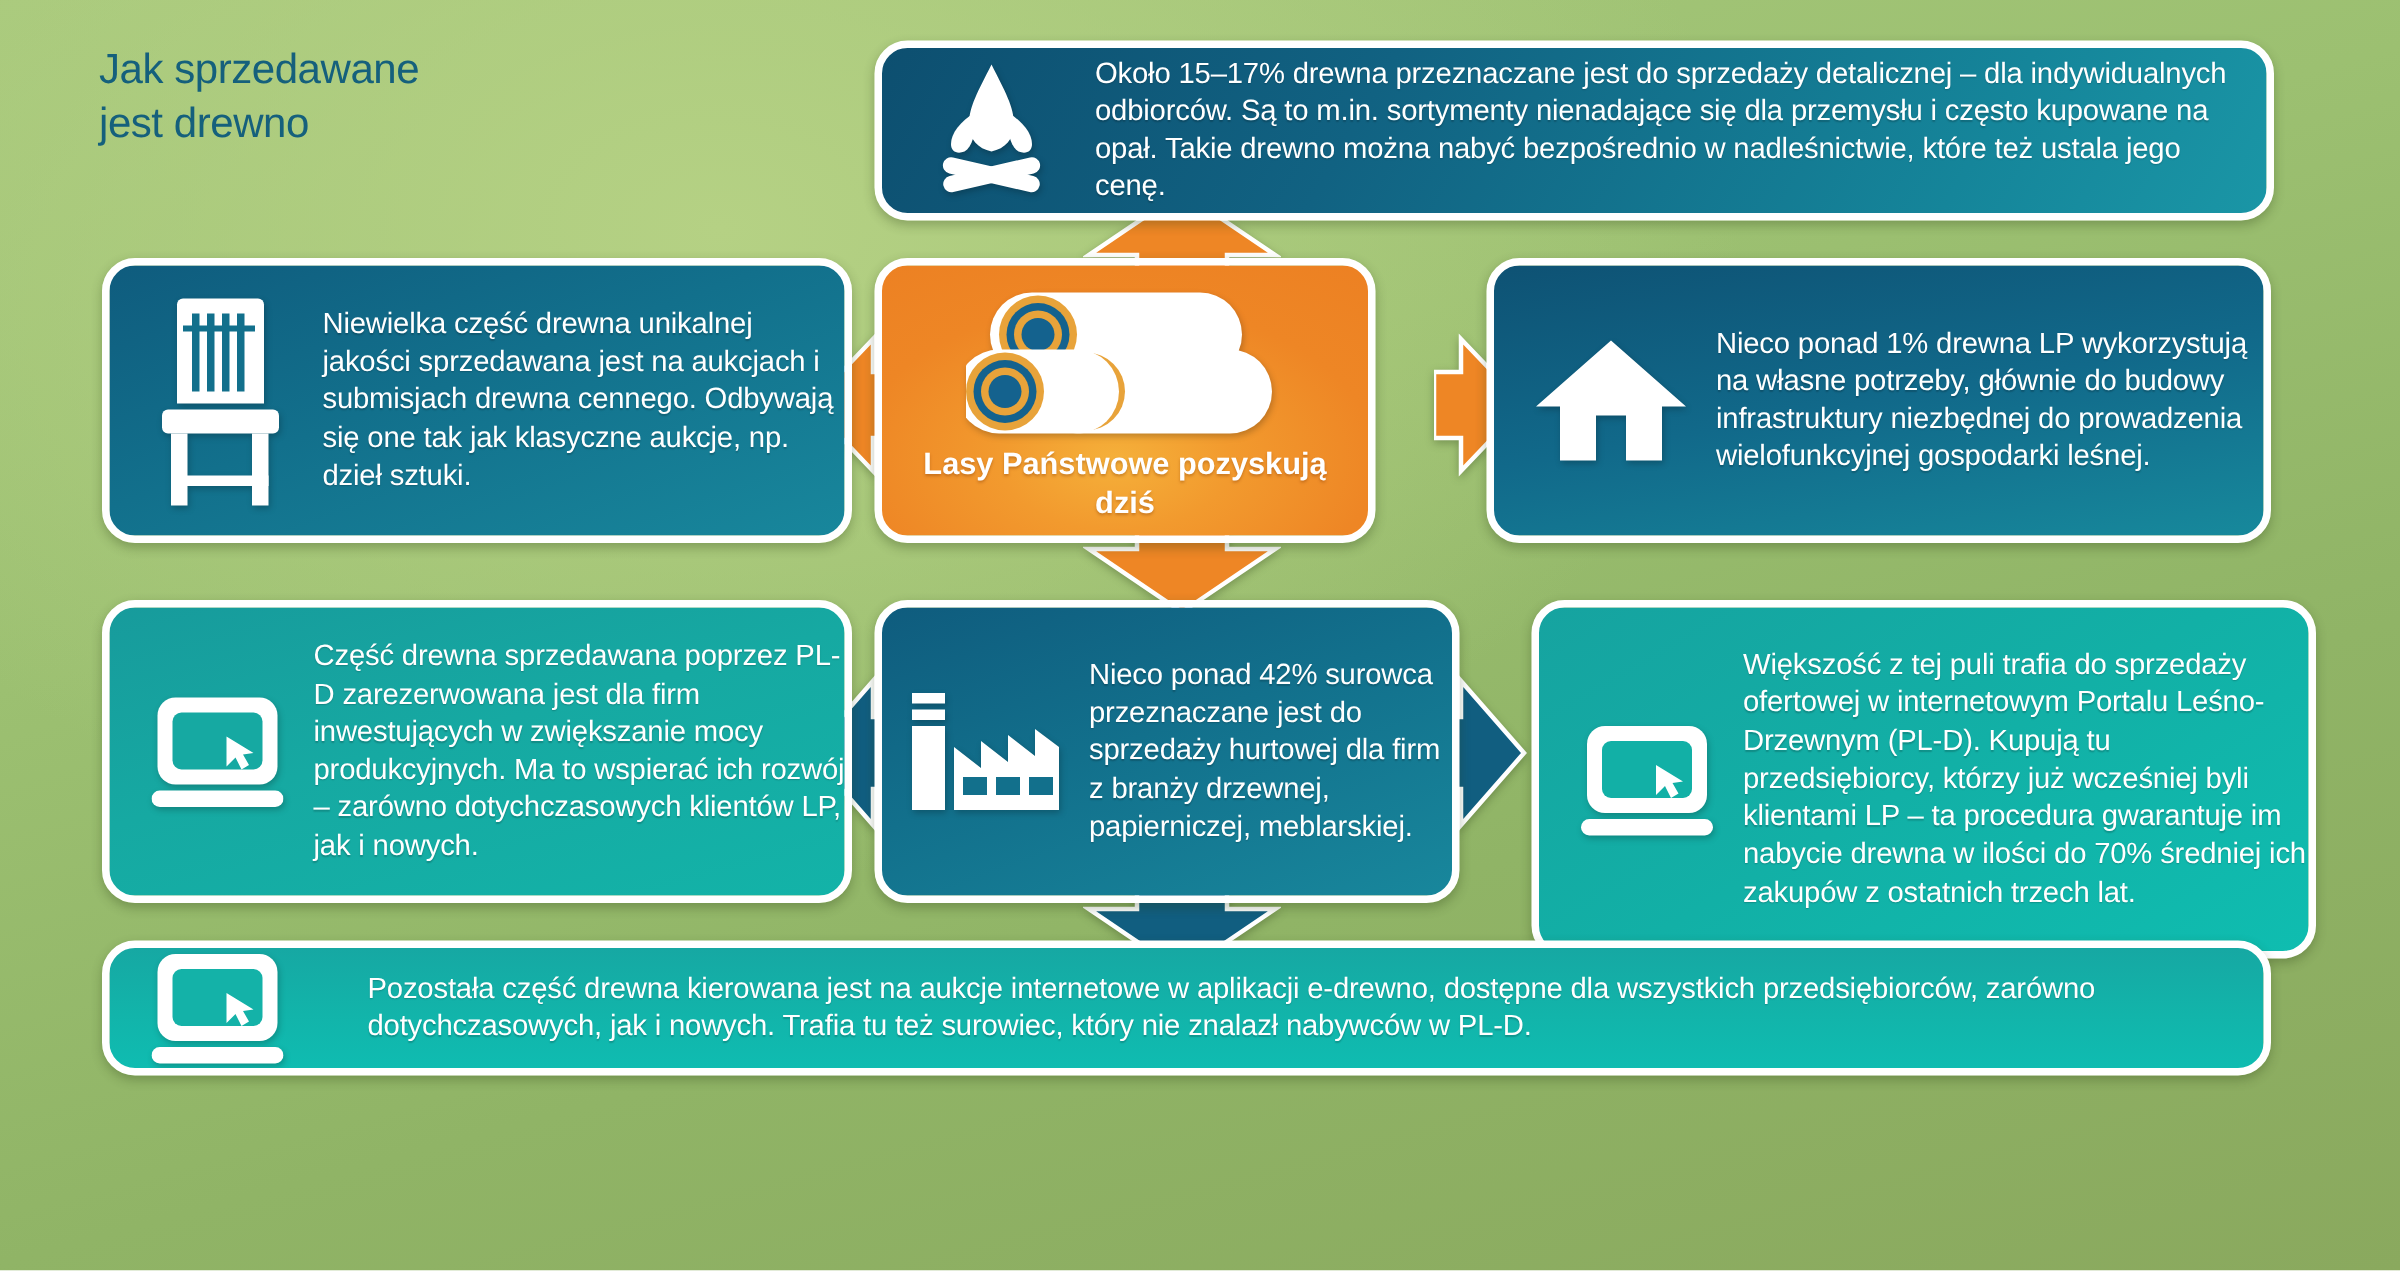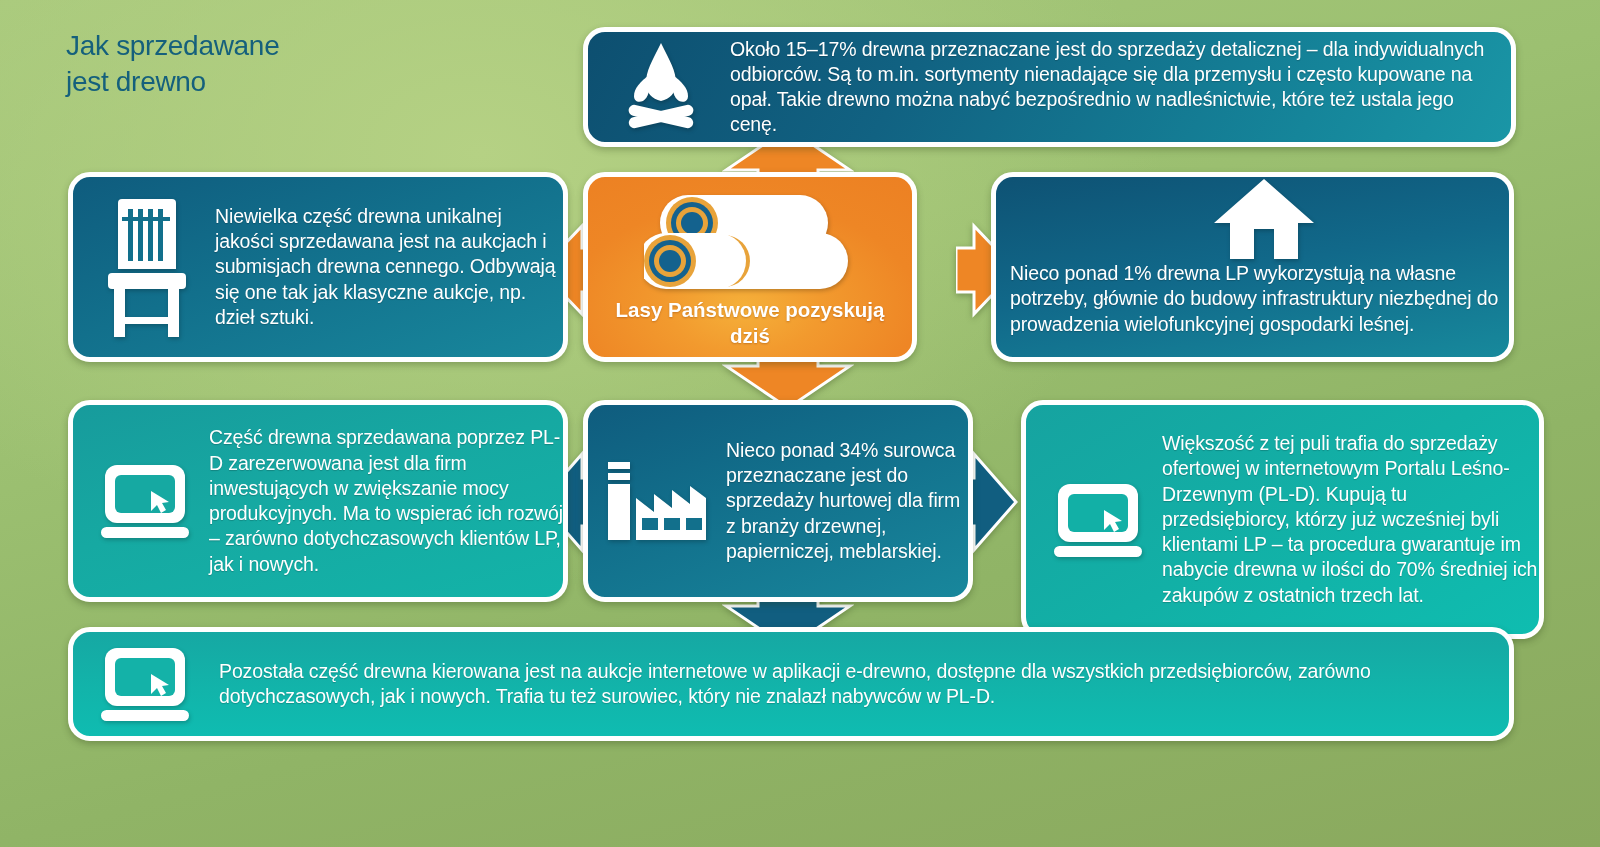--- a/index.html
+++ b/index.html
@@ -37,21 +37,21 @@
     color: #ffffff;
     font-size: 19.5px;
     line-height: 1.295;
     letter-spacing: -0.12px;
     text-shadow: 0 1px 1px rgba(0,0,0,0.20);
   }
 
   
   .g-darkblue { background: linear-gradient(120deg, #0d4f70 0%, #116282 35%, #15859a 78%, #1a96a6 100%); }
   .g-darkblue2{ background: linear-gradient(160deg, #0f5c7e 0%, #12708c 45%, #18879c 100%); }
-  .g-darkblue3{ background: linear-gradient(170deg, #0e5274 0%, #11698a 50%, #17899c 100%); flex-direction: column; }
+  .g-darkblue3{ background: linear-gradient(170deg, #0e5274 0%, #11698a 50%, #17899c 100%); }
   .g-teal     { background: linear-gradient(165deg, #179b9c 0%, #16a9a2 45%, #13b3a8 100%); justify-content: flex-end; }
   .g-teal2    { background: linear-gradient(150deg, #16a3a0 0%, #12b0a6 50%, #0fbdb0 100%); }
   .g-teal3    { background: linear-gradient(180deg, #16a8a3 0%, #12b4aa 55%, #0fbcb1 100%); }
   .g-orange   { background: radial-gradient(ellipse 300px 180px at 48% 72%, #f5b03a 0%, #f29a2e 26%, #ee8625 58%, #ec7f22 100%); }
 
   
   #box-retail   { left: 583px;  top: 27px;  width: 933px; height: 120px; }
   #box-retail .icon { width: 110px; margin-left: 18px; }
   #box-retail .txt  { padding-right: 22px; }
 
@@ -66,21 +66,21 @@
 
   #box-pld-res  { left: 68px;   top: 400px; width: 500px; height: 202px; }
   #box-pld-res .icon { width: 100px; margin-left: 22px; }
 
   #box-whole    { left: 583px;  top: 400px; width: 390px; height: 202px; }
   #box-whole .icon { width: 112px; margin-left: 12px; }
 
   #box-pld      { left: 991px;  top: 400px; width: 523px; height: 239px; margin-left: 30px; }
   #box-pld .icon { width: 100px; margin-left: 22px; }
 
-  #box-edrewno  { left: 68px;   top: 627px; width: 1446px; height: 114px; }
+  #box-edrewno  { left: 68px;   top: 627px; width: 1446px; height: 90px; gap: 26px; }
   #box-edrewno .icon { width: 100px; margin-left: 22px; }
 
   .txt-left   { padding-left: 14px; }
 
   
   #box-center .logo-wrap {
     width: 100%; height: 120px;
     display: flex; align-items: center; justify-content: center;
     padding-top: 8px;
   }
@@ -260,21 +260,21 @@
       <svg class="ico-svg" width="104" height="82" viewBox="0 0 104 82">
         <rect x="4" y="2" width="22" height="7" fill="#ffffff"></rect>
         <rect x="4" y="13" width="22" height="7" fill="#ffffff"></rect>
         <rect x="4" y="24" width="22" height="56" fill="#ffffff"></rect>
         <path d="M32 80 L32 38 L50 52 L50 34 L68 48 L68 30 L86 44 L86 26 L102 38 L102 80 Z" fill="#ffffff"></path>
         <rect x="38" y="58" width="16" height="12" fill="#12708c"></rect>
         <rect x="60" y="58" width="16" height="12" fill="#12708c"></rect>
         <rect x="82" y="58" width="16" height="12" fill="#12708c"></rect>
       </svg>
     </div>
-    <div class="txt txt-left">Nieco ponad 34% surowca przeznaczane jest do sprzedaży hurtowej dla firm z branży drzewnej, papierniczej, meblarskiej.</div>
+    <div class="txt txt-left">Nieco ponad 42% surowca przeznaczane jest do sprzedaży hurtowej dla firm z branży drzewnej, papierniczej, meblarskiej.</div>
   </div>
 
   <div class="box g-teal2" id="box-pld">
     <div class="icon">
       <svg class="ico-svg" width="88" height="76" viewBox="0 0 88 76">
         <rect x="4" y="2" width="80" height="58" rx="12" fill="#ffffff"></rect>
         <rect x="14" y="12" width="60" height="38" rx="6" fill="#12b0a6"></rect>
         <path d="M50 28 L50 48 L56 42 L60 50 L65 47 L61 40 L68 39 Z" fill="#ffffff"></path>
         <rect x="0" y="64" width="88" height="11" rx="5.5" fill="#ffffff"></rect>
       </svg>

